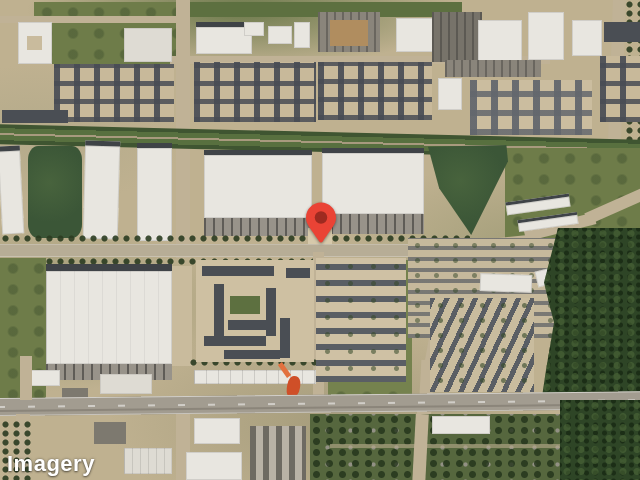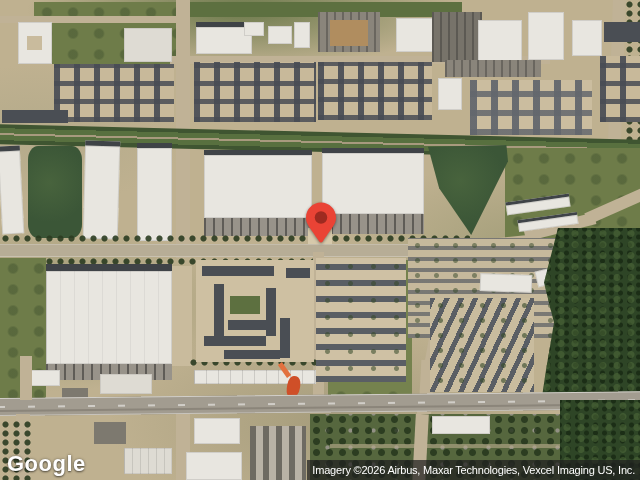--- a/index.html
+++ b/index.html
@@ -187,17 +187,16 @@
   <div class="ab" style="left:330px;top:444px;width:310px;height:4px;background:rgba(184,170,140,.6);"></div>
   <div class="ab w" style="left:432px;top:416px;width:58px;height:18px;"></div>
   <div class="ab forest" style="left:560px;top:400px;width:80px;height:80px;"></div>
   <div class="ab road" style="left:414px;top:414px;width:13px;height:70px;transform:rotate(3deg);"></div>
 
   <svg class="pin-svg" viewBox="0 0 384 512" xmlns="http://www.w3.org/2000/svg">
     <path d="M172.3 501.7C27 291 0 269.4 0 192 0 86 86 0 192 0s192 86 192 192c0 77.4-27 99-172.3 309.7-9.5 13.8-29.9 13.8-39.4 0z" fill="#EA4335"></path>
     <circle cx="192" cy="192" r="80" fill="#9E2A20"></circle>
   </svg>
 
-  <div id="google-logo">Google</div>
-
-  <div id="attribution">Imagery ©2026 Airbus, Maxar Technologies, Vexcel Imaging US, Inc.</div>
+  <div id="google-logo">Imagery</div>
+
 
 </div>
 
 </body></html>

